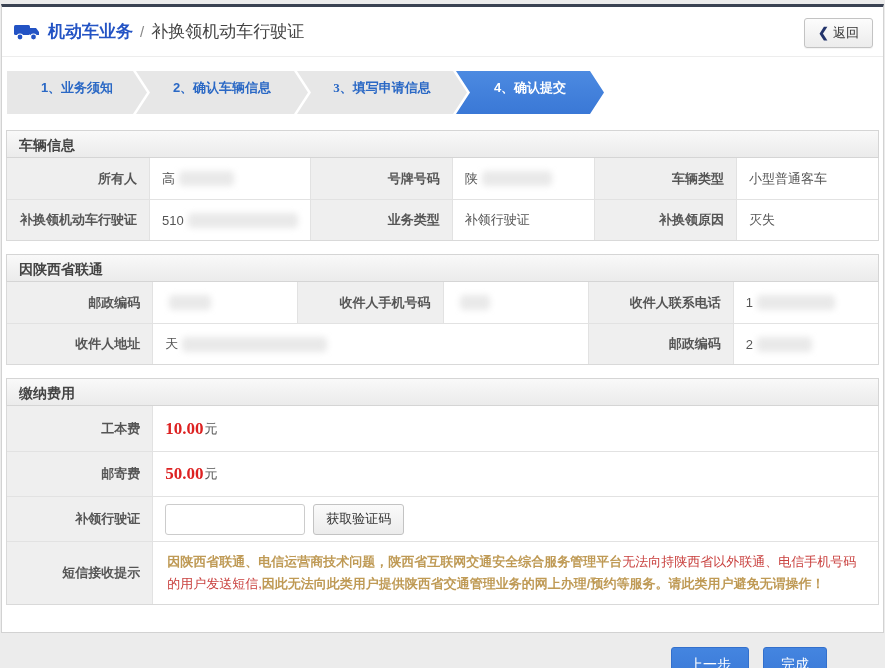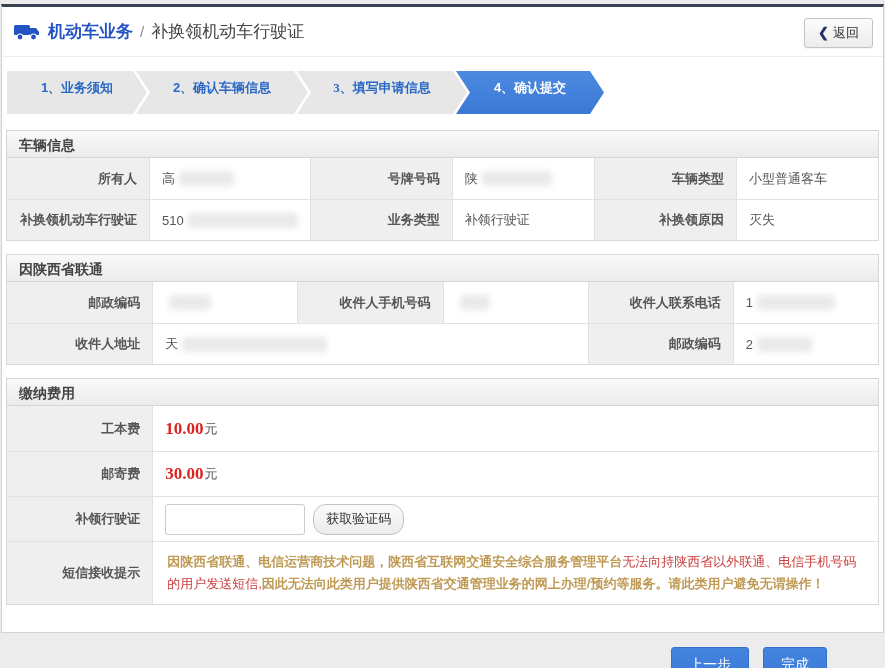--- a/index.html
+++ b/index.html
@@ -72,21 +72,21 @@
   .gridfee .cell:nth-child(-n+2) { border-top:none; }
   .fee-num { color:#dd2222; font-weight:bold; font-size:17px;font-family:Liberation Serif, serif; }
   .fee-unit { color:#555; font-size:13px; margin-left:1px; }
   .captcha-input {
     width:140px; height:31px; border:1px solid #ccc; border-radius:3px;
     padding:0 8px; font-size:13px; outline:none; background:#fff;
   }
   .code-btn {
     margin-left:8px; height:31px; padding:0 12px;
     background:linear-gradient(#fafafa,#ececec); border:1px solid #c3c3c3;
-    border-radius:13px; font-size:13px; color:#333; cursor:pointer;
+    border-radius:3px; font-size:13px; color:#333; cursor:pointer;
   }
   .sms-cell { line-height:22px; padding:9px 14px; display:block; }
   .t-tan { color:#bf9a55;font-weight:bold; }
   .t-red { color:#c9403e; }
   
   .redact {
     display:inline-block; height:15px; border-radius:4px;
     background:#e9e9e9; filter:blur(3px); vertical-align:middle; margin-left:4px;
   }
   .w30{width:30px}.w40{width:42px}.w55{width:55px}.w70{width:70px}
@@ -188,21 +188,21 @@
     <div class="sec-hdr">缴纳费用</div>
     <div class="gridfee">
       <div class="cell lbl">工本费</div>
       <div class="cell val">
           <span class="fee-num">10.00</span>
           <span class="fee-unit">元</span>
         </div>
 
       <div class="cell lbl row-start">邮寄费</div>
       <div class="cell val">
-          <span class="fee-num">30.00</span>
+          <span class="fee-num">50.00</span>
           <span class="fee-unit">元</span>
         </div>
 
       <div class="cell lbl row-start">补领行驶证</div>
       <div class="cell val">
         <input class="captcha-input" type="text" style="">
         <button class="code-btn">获取验证码</button>
       </div>
 
       <div class="cell lbl row-start">短信接收提示</div>

